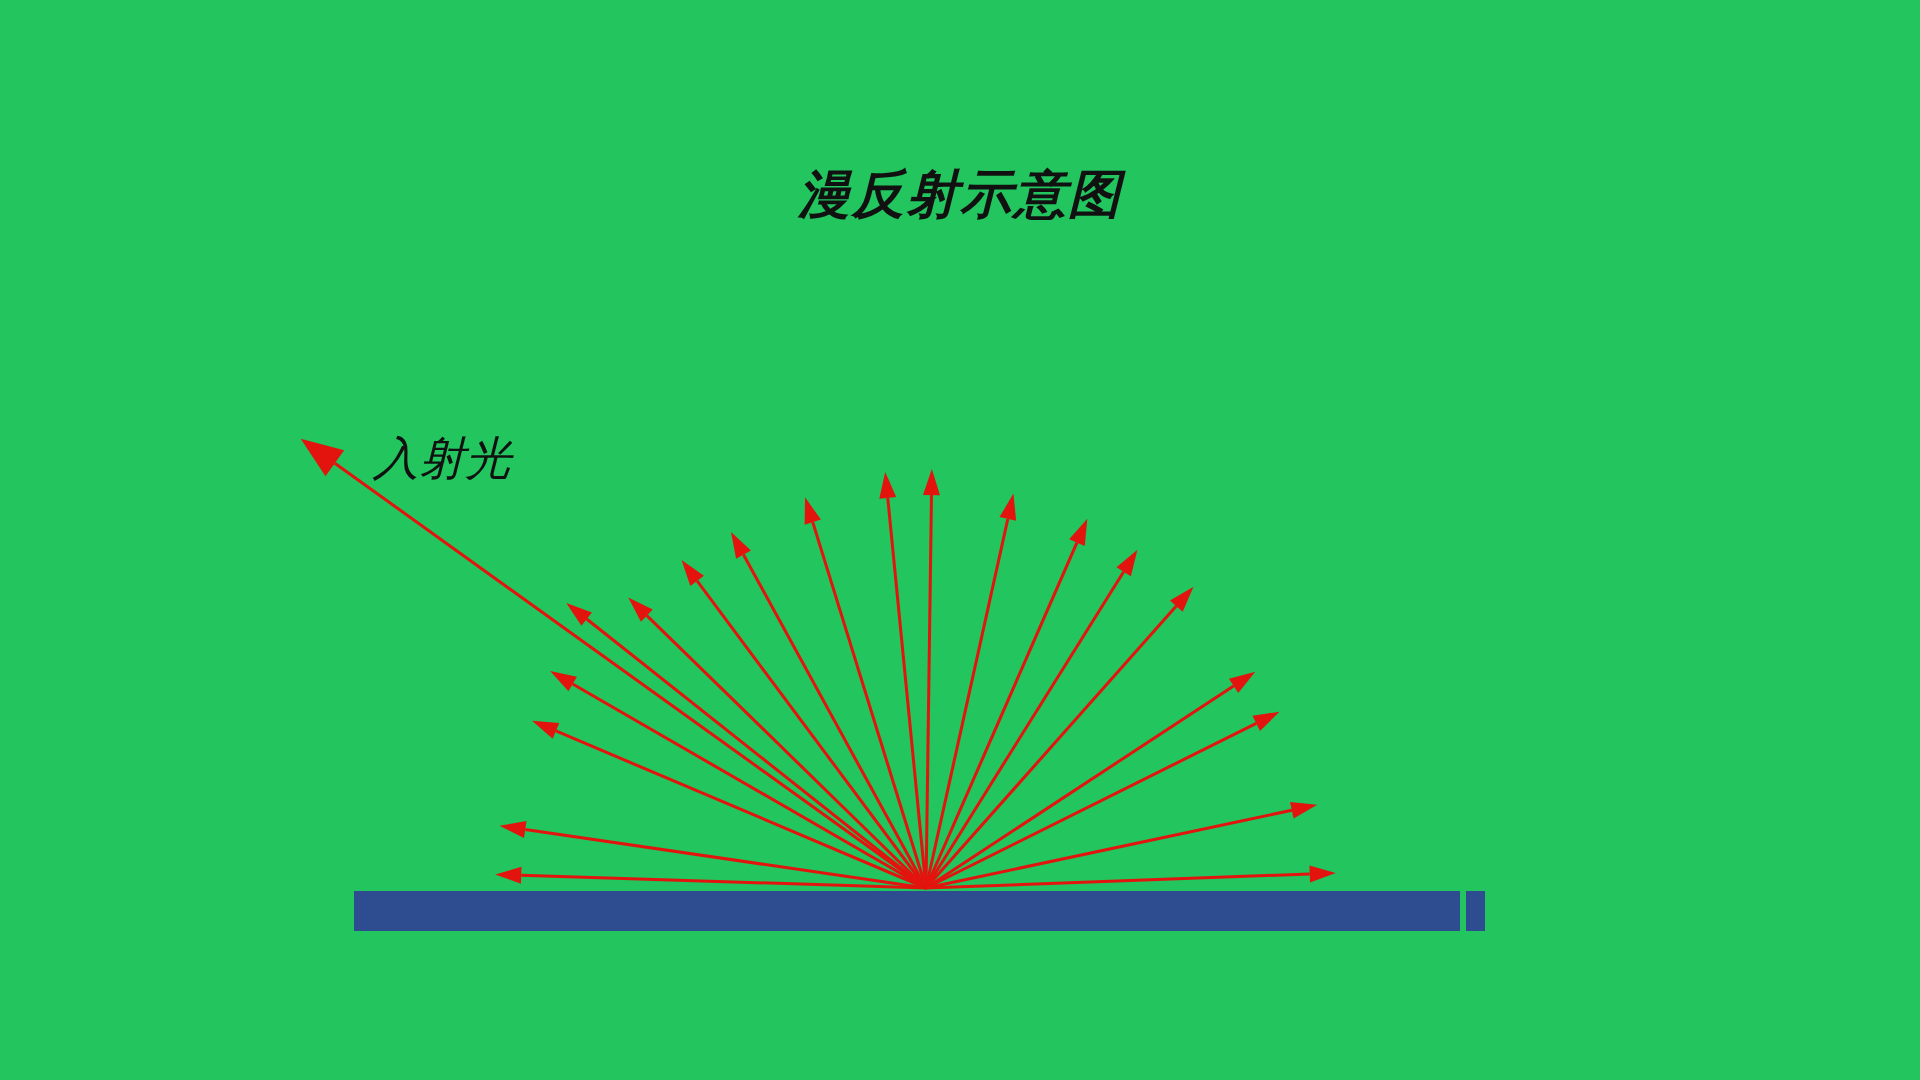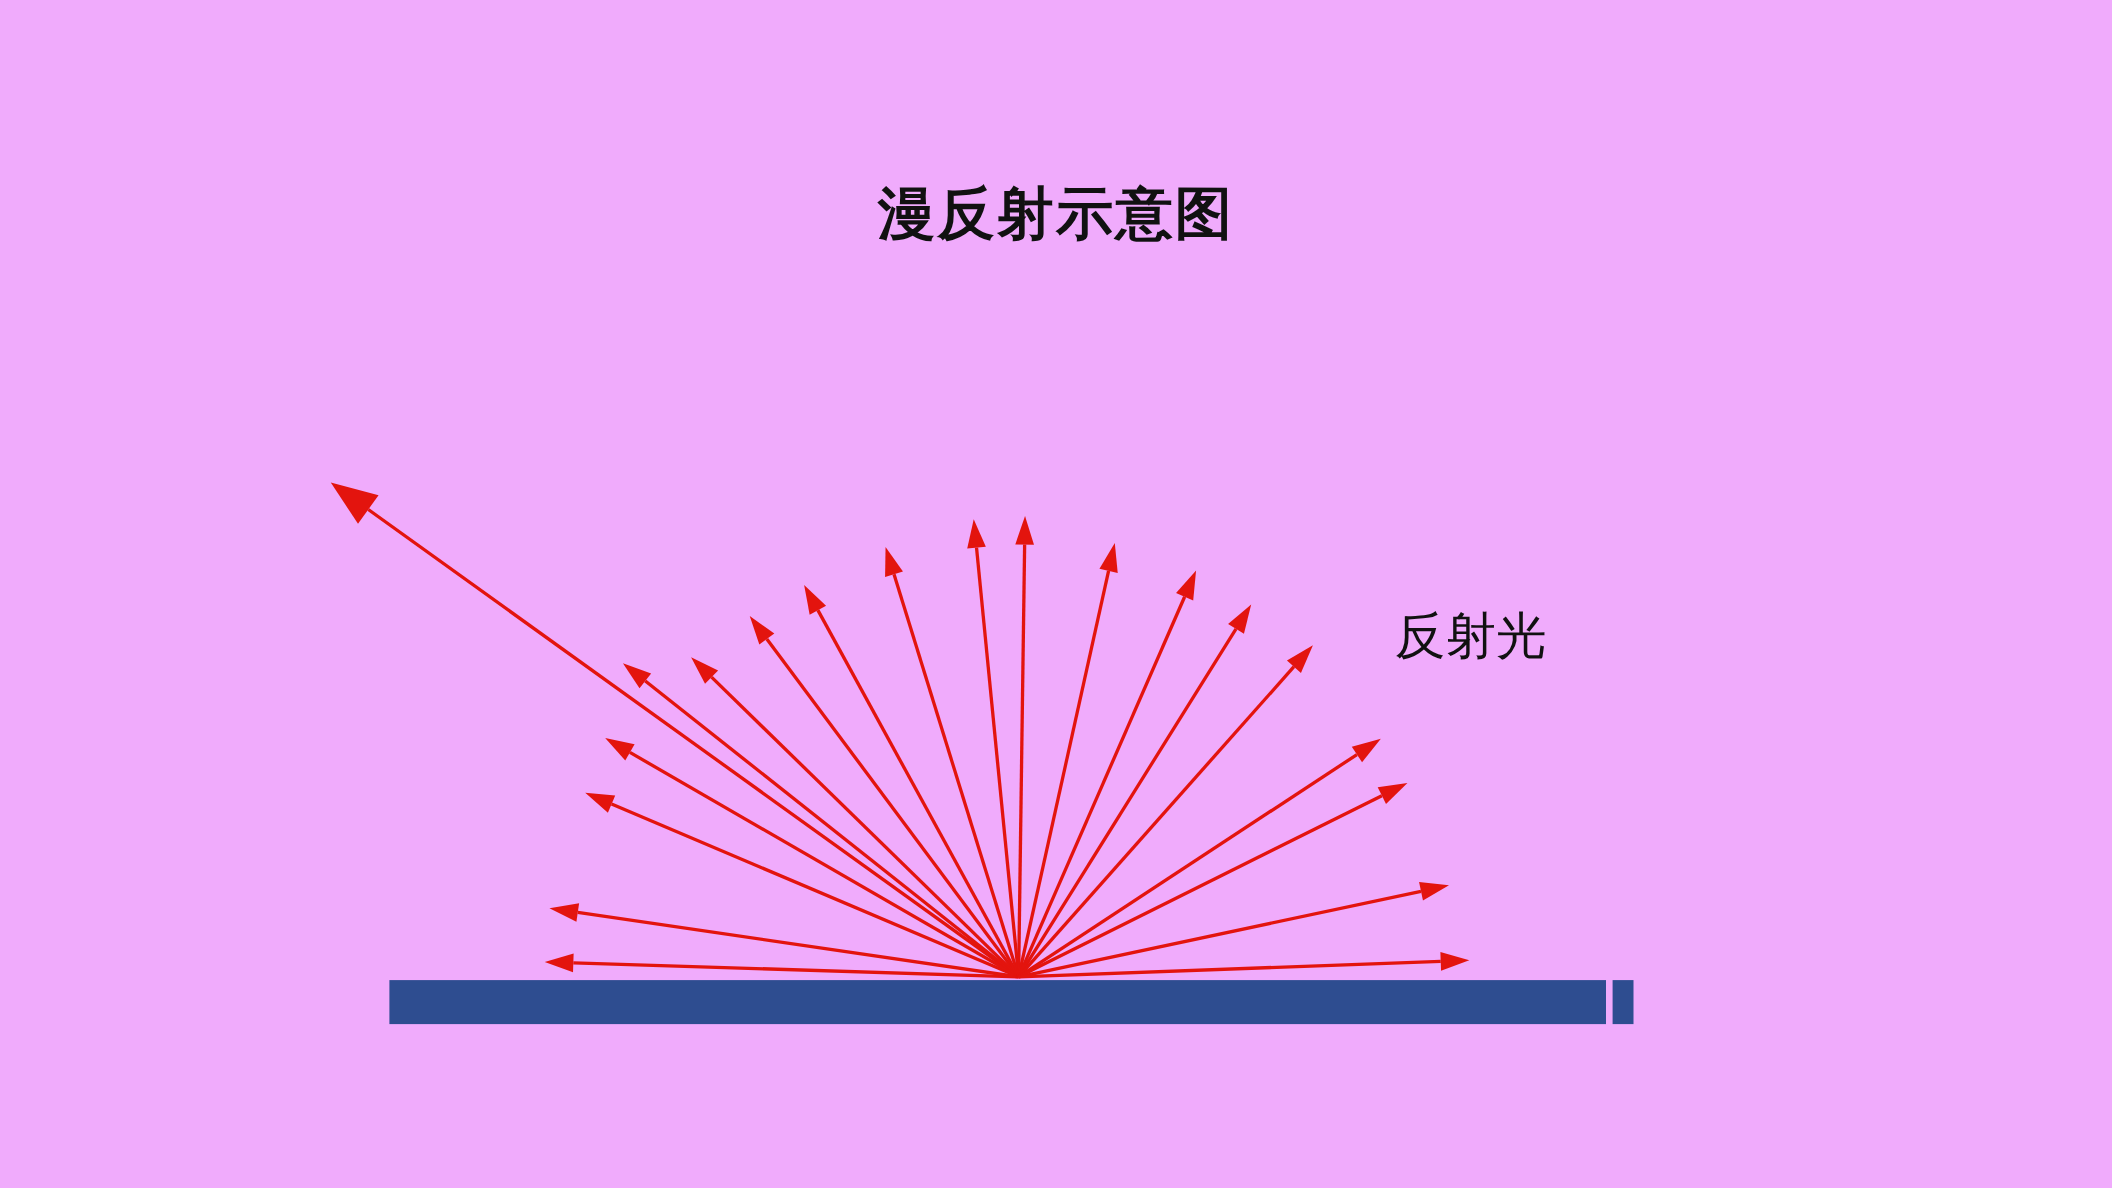--- a/index.html
+++ b/index.html
@@ -8,21 +8,22 @@
     width: 1920px;
     height: 1080px;
     background: #ffffff;
     overflow: hidden;
     font-family: "DejaVu Sans", sans-serif;
   }
   .canvas {
     position: relative;
     width: 1920px;
     height: 1080px;
-    background: #f0abfc;
+    background: #22c55e;
+    font-style: italic;
   }
   #diagram-svg {
     position: absolute;
     left: 0;
     top: 0;
   }
   .title {
     position: absolute;
     left: 798px;
     top: 160px;
@@ -84,14 +85,14 @@
       <line x1="926" y1="888" x2="1233.5771089835234" y2="685.9596029766875" stroke="#e3140e" stroke-width="3"></line>
       <polygon points="1255.3081003790985,671.6850097087361 1238.2438029365076,693.0639655483178 1228.9104150305393,678.8552404050572" fill="#e3140e"></polygon>
       <line x1="926" y1="888" x2="1256.230779431147" y2="723.3530069624805" stroke="#e3140e" stroke-width="3"></line>
       <polygon points="1279.4990728327998,711.7518638216255 1260.0234608425806,730.9599490360978 1252.4380980197136,715.7460648888633" fill="#e3140e"></polygon>
       <line x1="926" y1="888" x2="1291.8272026744432" y2="810.2410276341581" stroke="#e3140e" stroke-width="3"></line>
       <polygon points="1317.2590402935223,804.8353236728963 1293.5944520463943,818.5552822403954 1290.0599533024922,801.9267730279207" fill="#e3140e"></polygon>
       <line x1="926" y1="888" x2="1309.742103211004" y2="873.9288158566825" stroke="#e3140e" stroke-width="3"></line>
       <polygon points="1335.724641449249,872.976079430312 1310.0535747350098,882.4231072038011 1309.4306316869981,865.4345245095639" fill="#e3140e"></polygon>
     </svg>
   <div class="title">漫反射示意图</div>
-  <div class="label reflected">反射光</div>
+  <div class="label incident">入射光</div>
 </div>
 
 </body></html>

